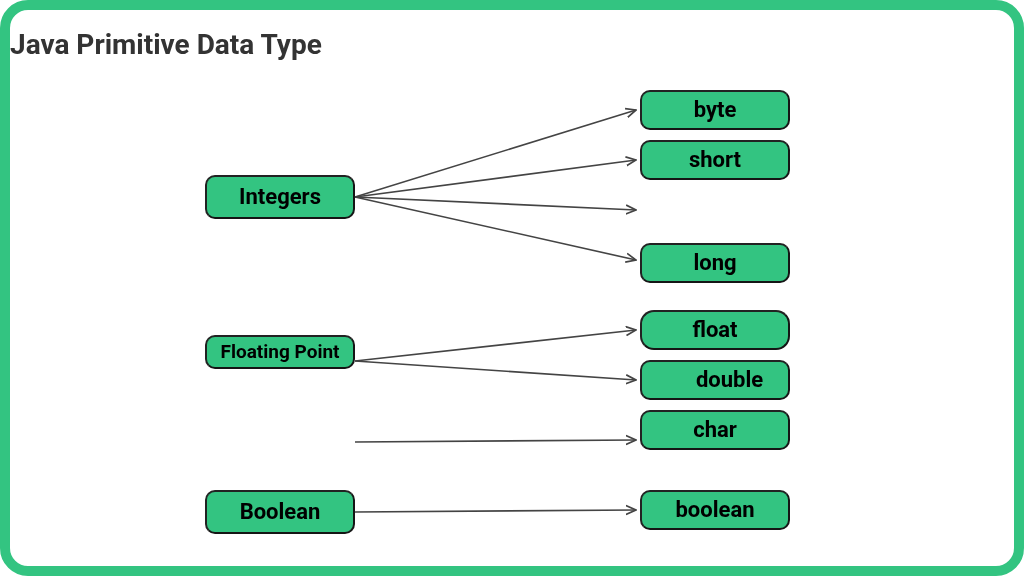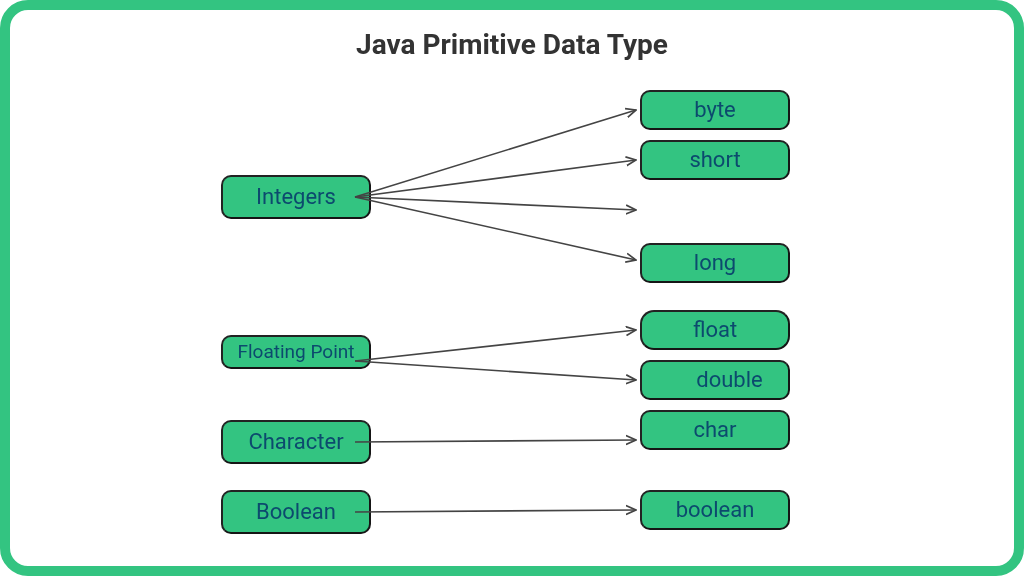--- a/index.html
+++ b/index.html
@@ -16,62 +16,61 @@
     border: 10px solid #33c481;
     border-radius: 28px;
     position: relative;
     background: #fff;
   }
   .title {
     position: absolute;
     top: 18px;
     left: 0;
     width: 100%;
-    text-align: center;
+    text-align: left;
     font-size: 28px;
     font-weight: 700;
     color: #333;
   }
   .node {
     position: absolute;
     background: #33c481;
     border: 2px solid #151515;
     border-top-color: #222;
     border-left-color: #222;
     border-radius: 10px;
-    color: #0c4a6e;
+    color: #000000;
     font-size: 22px;
-    font-weight: 400;
+    font-weight: 700;
     display: flex;
     align-items: center;
     justify-content: center;
     text-align: center;
     line-height: 1.1;
     padding: 4px 10px;
   }
-  .parent { width: 150px; height: 44px; margin-left: 16px; }
+  .parent { width: 150px; height: 44px; }
   .parent.twoline { height: 34px; font-size: 19px; }
   .child  { width: 150px; height: 40px; }
   svg.wires {
     position: absolute;
     left: 0; top: 0;
     width: 1004px;  
     height: 556px;  
     pointer-events: none;
   }
 </style>
 </head>
 <body>
 
 <div class="frame">
   <div class="title">Java Primitive Data Type</div>
 
   <div class="node parent" id="p-integers" style="left: 195px; top: 165px;">Integers</div>
   <div class="node parent twoline" id="p-floating" style="left: 195px; top: 325px;">Floating Point</div>
-  <div class="node parent" id="p-character" style="left: 195px; top: 410px;">Character</div>
   <div class="node parent" id="p-boolean" style="left: 195px; top: 480px;">Boolean</div>
 
   <div class="node child" id="c-byte" style="left: 630px; top: 80px;">byte</div>
   <div class="node child" id="c-short" style="left: 630px; top: 130px;">short</div>
   <div class="node child" id="c-long" style="left: 630px; top: 233px;">long</div>
   <div class="node child" id="c-float" style="left: 630px; top: 300px; border-radius: 14px;">float</div>
   <div class="node child" id="c-double" style="left: 630px; top: 350px; padding-left: 39px;">double</div>
   <div class="node child" id="c-char" style="left: 630px; top: 400px; text-align: right;">char</div>
   <div class="node child" id="c-boolean" style="left: 630px; top: 480px;">boolean</div>
 

